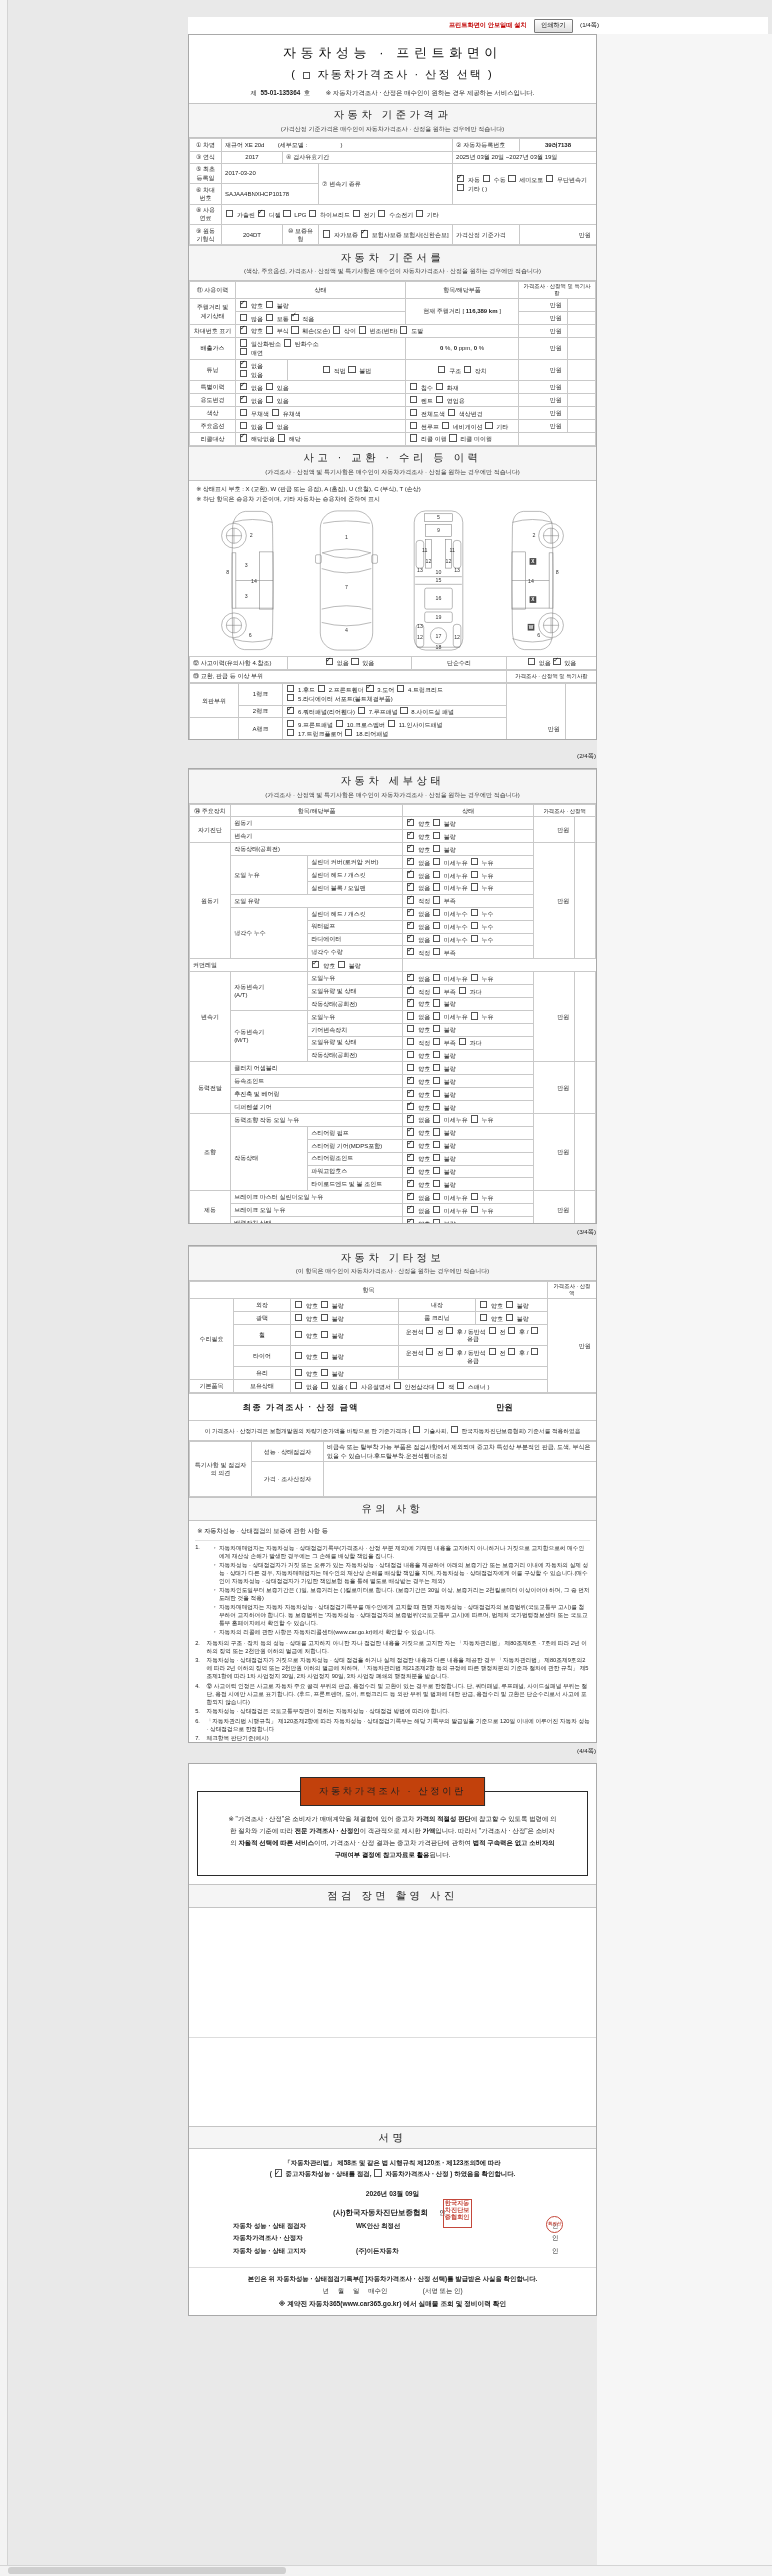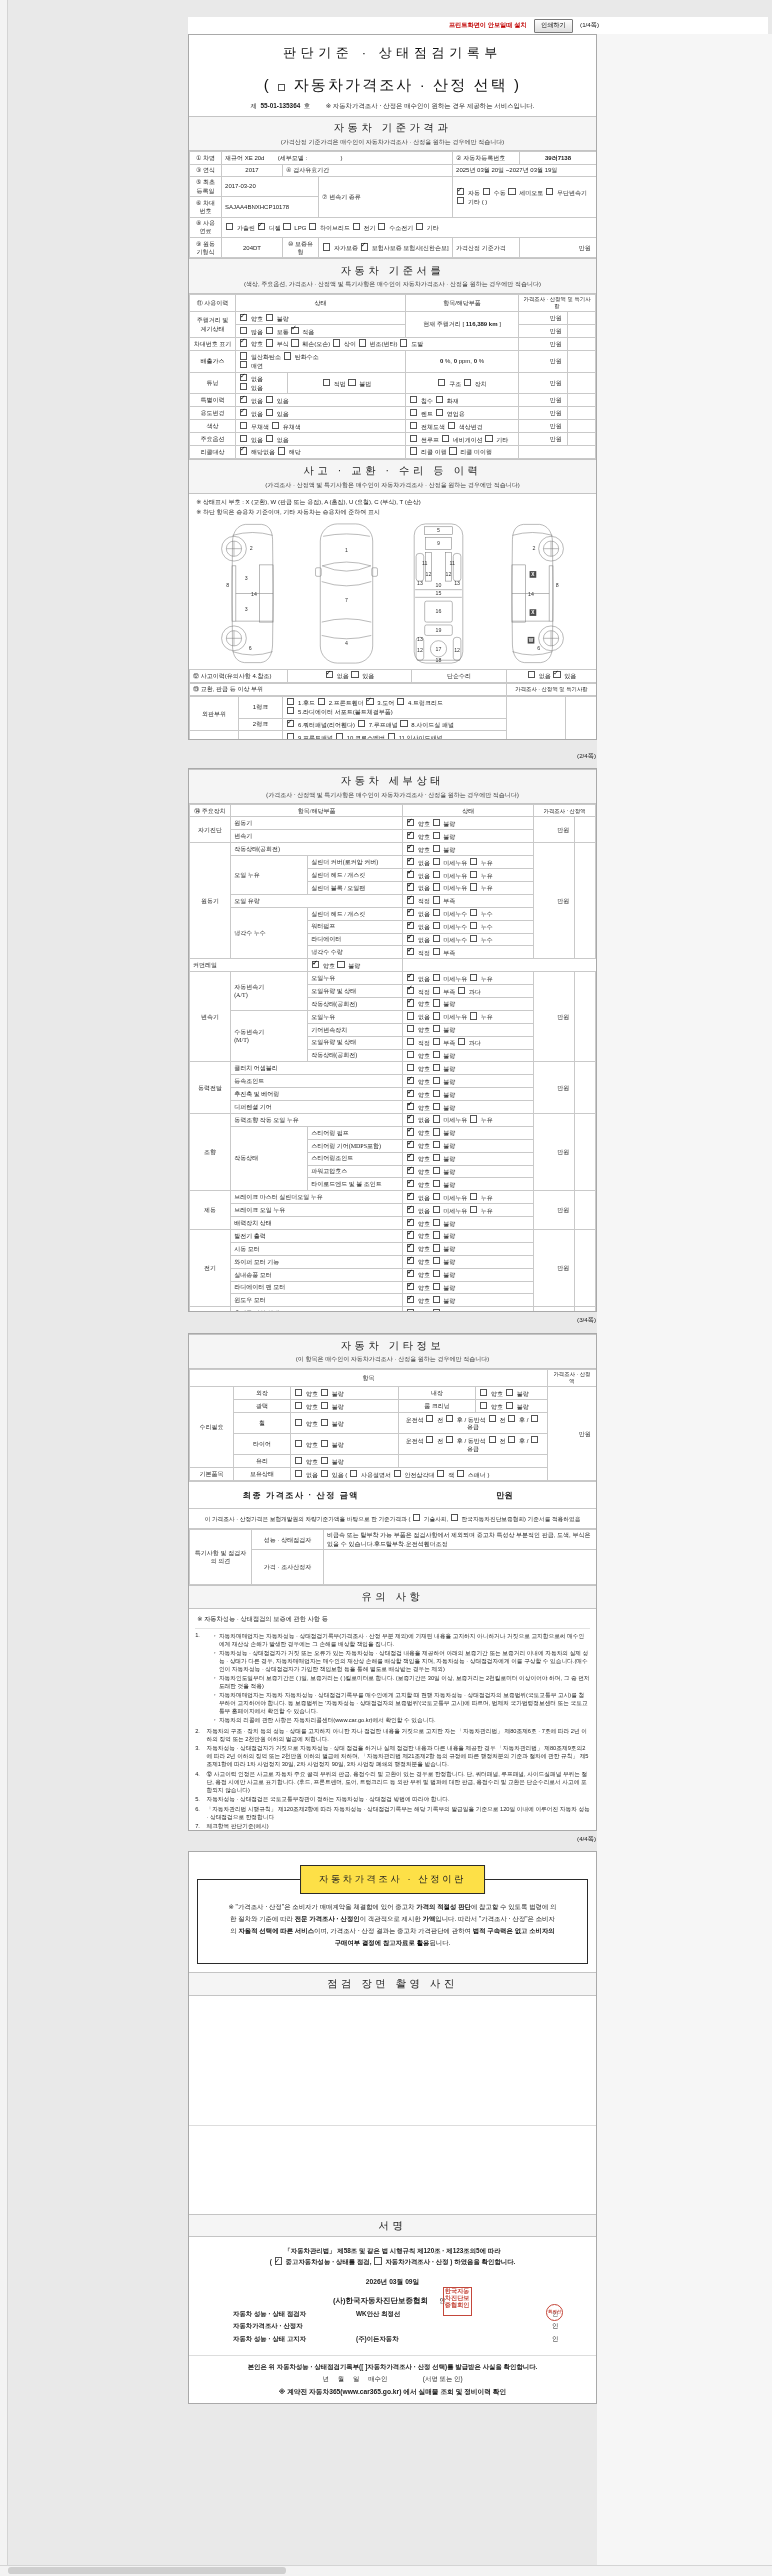--- a/index.html
+++ b/index.html
@@ -7,26 +7,26 @@
        font-family:"Liberation Sans","DejaVu Sans",sans-serif;color:#222;}
   #leftbar{position:absolute;left:0;top:0;width:7.2px;height:2576px;background:#f3f3f3;border-right:0.5px solid #d4d4d4;}
   #rightbg{position:absolute;left:597px;top:34px;width:176px;height:2531px;background:#f6f6f6;}
   #printbar{position:absolute;left:188px;top:17px;width:580px;height:17px;background:#fff;
             display:flex;align-items:center;justify-content:flex-end;gap:7.2px;box-sizing:border-box;padding-right:169px;}
   .pwarn{color:#c00000;font-weight:bold;font-size:6.2px;}
   .pbtn{font-size:6.2px;padding:1.5px 6.2px;border:0.5px solid #7a7a7a;background:linear-gradient(#fefefe,#dedede);border-radius:1px;font-family:inherit;}
   .plabel{font-size:6.2px;color:#111;}
   #doc{position:absolute;left:188px;top:34px;width:409px;}
   .page{background:#fff;border:0.5px solid #a9a9a9;box-sizing:border-box;overflow:hidden;position:relative;}
-  #p1{height:706px;} #p2{height:544px;font-family:Liberation Serif, serif;} #p3{height:498px;} #p4{height:553px;}
+  #p1{height:706px;} #p2{height:456px;} #p3{height:498px;} #p4{height:553px;}
   .pgap{position:relative;}
   .pglabel{position:absolute;right:1px;bottom:7.2px;font-size:6.2px;color:#222;}
   .tblock{padding:9.3px 0 5.2px;text-align:center;}
   .t1{font-size:13px;letter-spacing:4.6px;color:#111;}
-  .t2{font-size:15px;letter-spacing:2.1px;margin-top:14px;color:#111;}
+  .t2{font-size:11px;letter-spacing:2.1px;margin-top:5px;color:#111;}
   .t3{margin-top:6.7px;font-size:6.4px;display:flex;justify-content:center;gap:15.5px;align-items:center;}
   .shead{background:#f5f5f5;border-top:0.5px solid #c4c4c4;border-bottom:0.5px solid #c4c4c4;text-align:center;padding:4.1px 0 3.6px;}
   .shead .t{font-size:10.3px;letter-spacing:3.6px;color:#222;}
   .shead .s{font-size:6px;margin-top:2.6px;color:#333;}
   table{width:100%;border-collapse:collapse;table-layout:fixed;}
   td{border:0.5px solid #c9c9c9;padding:1.5px 3.1px;font-size:6px;line-height:8.2px;vertical-align:middle;overflow:hidden;}
   .lab{text-align:center;}
   .ctr{text-align:center;}
   .rt{text-align:right;padding-right:5.2px;}
   .sm{font-size:5.4px;line-height:6.7px;}
@@ -43,21 +43,21 @@
   .fp-r{flex:1;text-align:center;font-size:8.2px;font-weight:bold;padding:7.7px 0;}
   .fpnote{font-size:5.7px;text-align:center;padding:4.1px 13.4px;border-bottom:0.5px solid #c9c9c9;line-height:1.7;color:#222;}
   .nwrap{padding:2.1px 6.2px 4.1px;}
   .nsub{padding:4.1px 2.1px;font-size:6.2px;border-bottom:0.5px solid #e3e3e3;margin-bottom:2.1px;color:#222;}
   .nitem{display:flex;font-size:5.7px;line-height:8px;margin:1.5px 0;color:#222;}
   .nnum{width:11.3px;flex:none;}
   .nbody{flex:1;}
   .nb{display:flex;margin:1px 0 1px 7.2px;}
   .nb::before{content:"\25AB";margin-right:3.6px;font-size:4.6px;line-height:7.7px;color:#444;}
   .pbox{border:1px solid #2b2b2b;margin:27px 8.2px 8.2px;position:relative;padding:20.6px 29px 13.4px;}
-  .pbox-title{position:absolute;top:-15px;left:50%;transform:translateX(-50%);background:#fde047;border:1px solid #2b2b2b;
+  .pbox-title{position:absolute;top:-15px;left:50%;transform:translateX(-50%);background:#c2410c;border:1px solid #2b2b2b;
               padding:6.7px 18.5px;font-size:9.3px;letter-spacing:2.6px;white-space:nowrap;}
   .pbox-body{text-align:center;font-size:6.4px;line-height:1.9;color:#111;}
   .photo-area{height:129px;border-bottom:0.5px solid #ddd;}
   .slaw{text-align:center;font-size:6.4px;font-weight:bold;line-height:1.8;margin-top:7.2px;}
   .sdate{text-align:center;font-weight:bold;font-size:6.7px;margin-top:10.3px;}
   .sorg{text-align:center;font-weight:bold;font-size:7.5px;margin-top:9.3px;}
   .orgwrap{position:relative;display:inline-block;padding-right:6.2px;}
   .inch{margin-left:11.3px;font-size:6.7px;font-weight:normal;}
   .seal-big{position:absolute;right:-19.6px;top:-8.8px;width:27px;height:27px;border:1.5px solid #c0392b;color:#c0392b;
             font-size:6.2px;line-height:6.7px;font-weight:bold;overflow:hidden;word-break:break-all;text-align:center;
@@ -84,21 +84,21 @@
 <div id="printbar">
   <span class="pwarn">프린트화면이 안보일때 설치</span>
   <button class="pbtn">인쇄하기</button>
   <span class="plabel">(1/4쪽)</span>
 </div>
 
 <div id="doc">
 
   <div class="page" id="p1">
     <div class="tblock">
-      <div class="t1">판단기준 · 상태점검기록부</div>
+      <div class="t1">자동차성능 · 프린트화면이</div>
       <div class="t2">( <span class="cb"></span> 자동차가격조사 · 산정 선택 )</div>
       <div class="t3">
         <span><span>제</span>&nbsp; <b>55-01-135364</b> &nbsp;<span>호</span></span>
         <span>※ 자동차가격조사 · 산정은 매수인이 원하는 경우 제공하는 서비스입니다.</span>
       </div>
     </div>
 
     <div class="shead">
       <div class="t">자동차 기준가격과</div>
       <div class="s">(가격산정 기준가격은 매수인이 자동차가격조사 · 산정을 원하는 경우에만 적습니다)</div>

